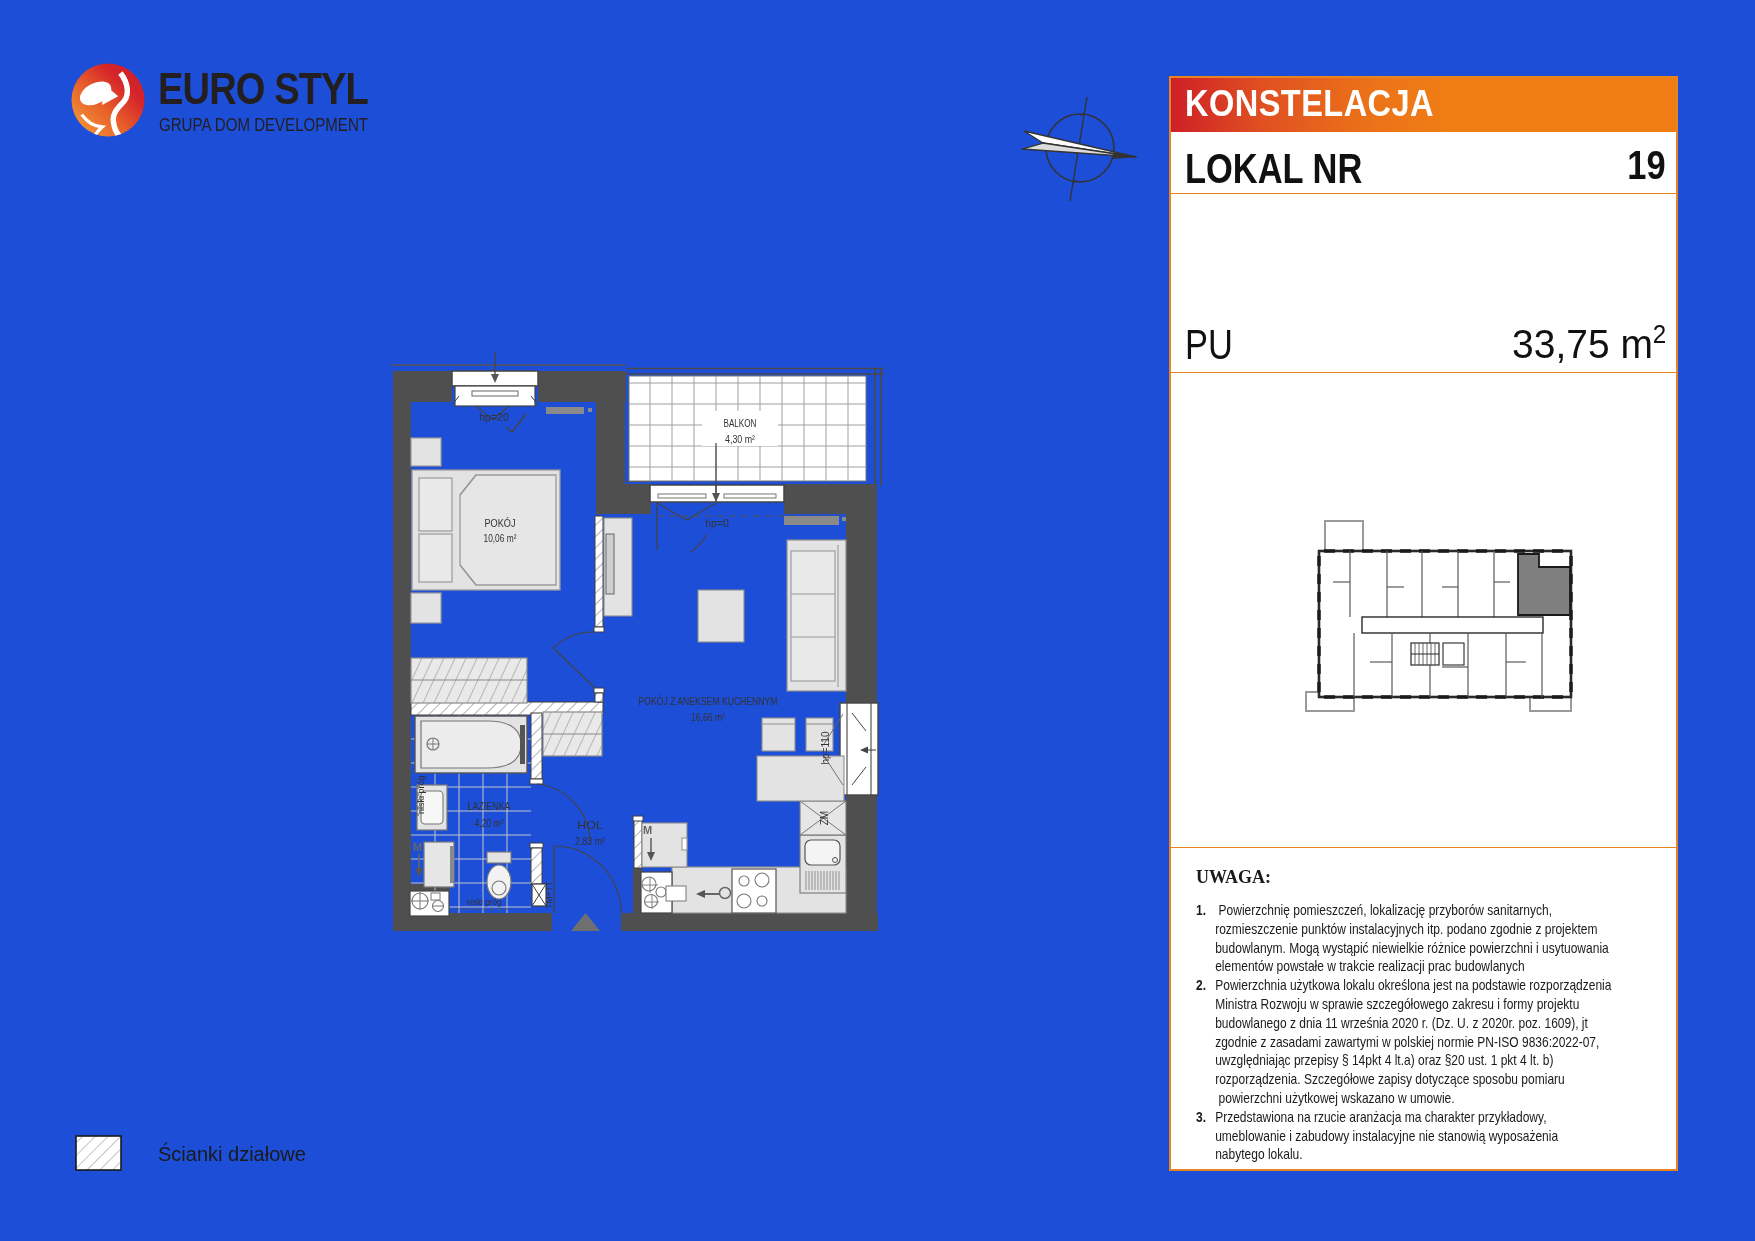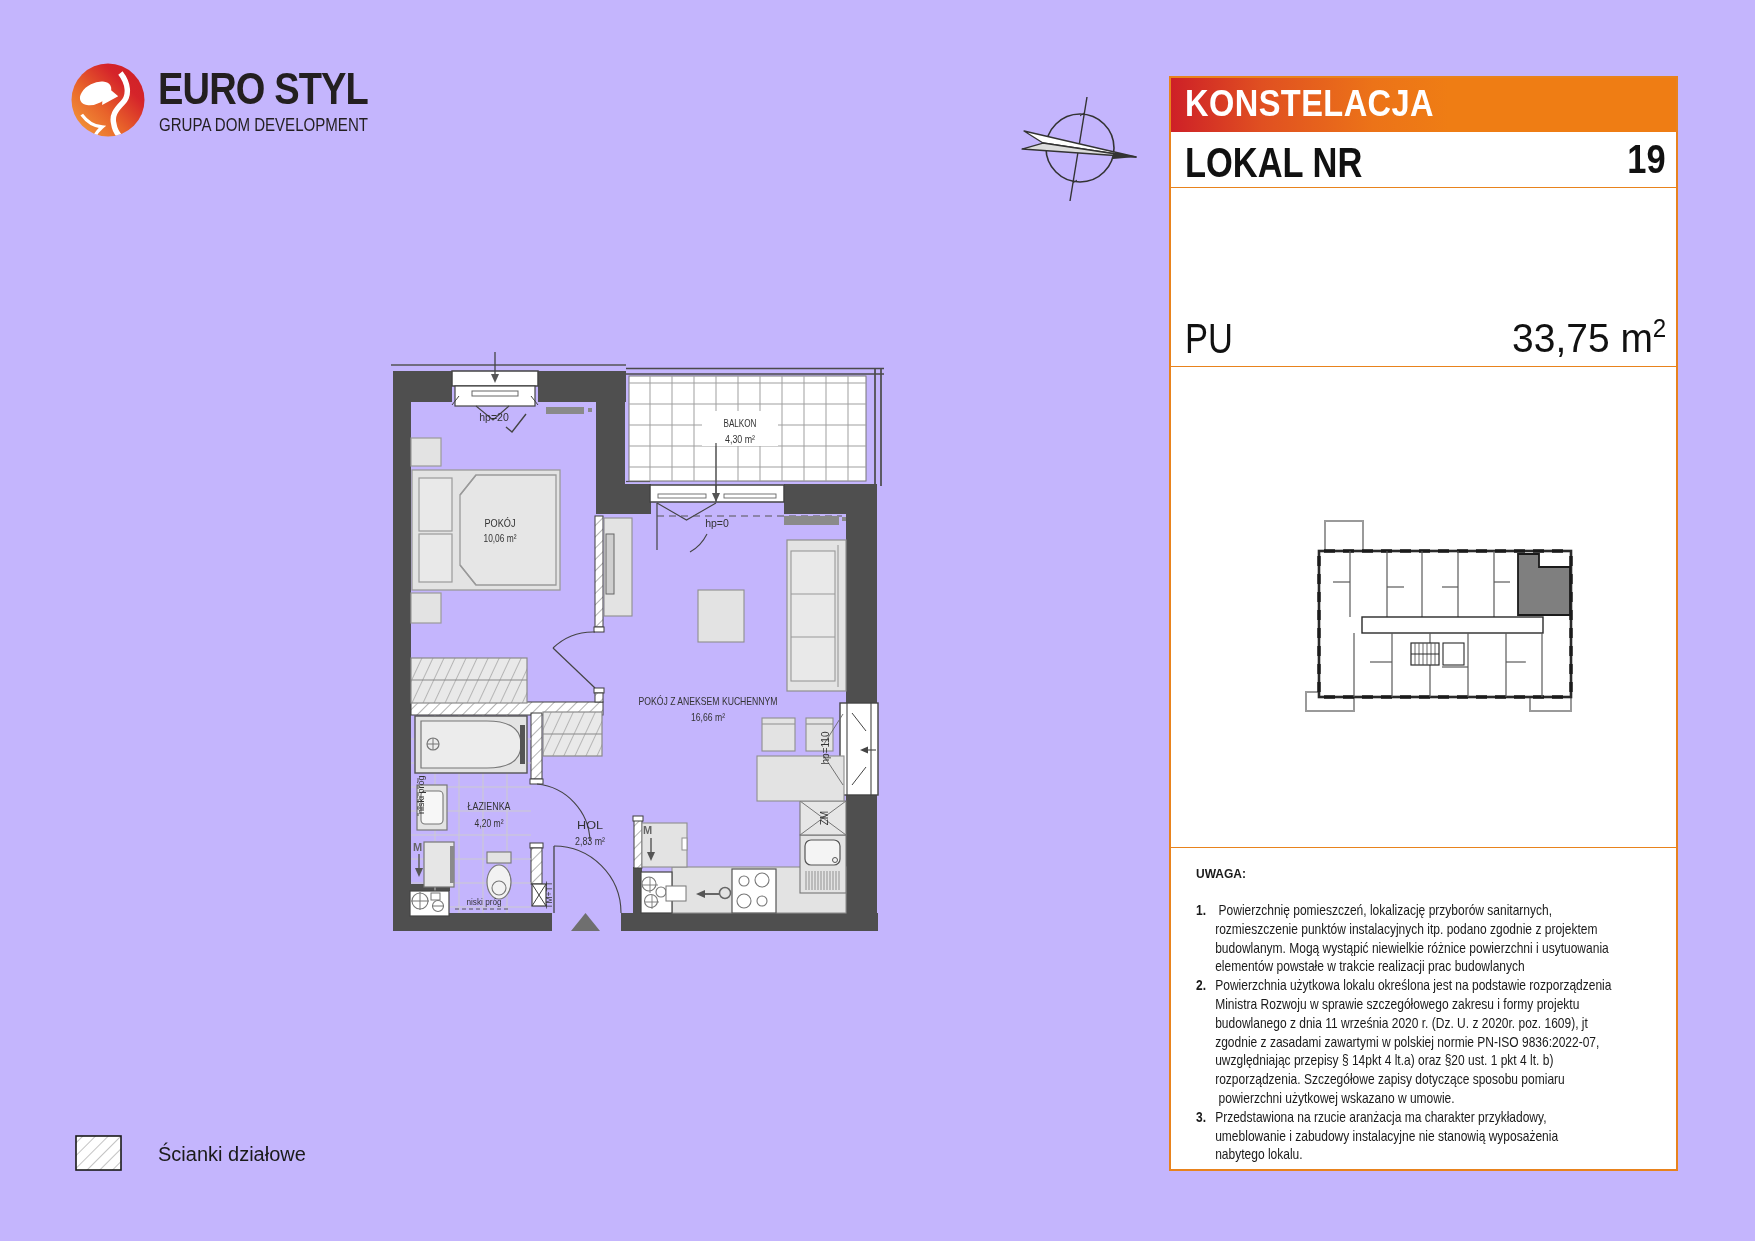--- a/index.html
+++ b/index.html
@@ -1,31 +1,31 @@
 <!DOCTYPE html>
 <html lang="pl"><head>
 <meta charset="utf-8">
 <title>Konstelacja lokal 19</title>
 <style>
   html,body{margin:0;padding:0;background:#fff;}
-  #page{position:relative;width:1755px;height:1241px;background:#c4b5fd;overflow:hidden;
+  #page{position:relative;width:1755px;height:1241px;background:#1d4ed8;overflow:hidden;
         font-family:"Liberation Sans",sans-serif;}
   .abs{position:absolute;}
   #panel{position:absolute;left:1169px;top:76px;width:509px;height:1095px;
          border:2px solid #e8831d;box-sizing:border-box;background:#fff;}
   #phead{position:absolute;left:0;top:0;width:100%;height:54px;
          background:linear-gradient(90deg,#ce2027 0%,#e05021 18%,#ec7318 40%,#ef7d14 55%,#ef7d14 100%);text-align:center;}
   #phead span{position:absolute;left:14px;top:5px;color:#fff;font-weight:bold;font-size:37px;
          letter-spacing:0.5px;transform:scaleX(0.88);transform-origin:left top;}
-  .prow{position:absolute;left:0;width:100%;height:56px;border-bottom:1.5px solid #e8831d;box-sizing:border-box;}
+  .prow{position:absolute;left:0;width:100%;height:56px;border-bottom:1.5px solid #e8831d;box-sizing:border-box;margin-top:6px;}
   .plab{position:absolute;left:14px;top:7px;font-size:42px;color:#111;transform:scaleX(0.82);transform-origin:left top;white-space:nowrap;}
   .pval{position:absolute;right:10px;bottom:4px;font-size:41px;color:#111;transform:scaleX(0.84);transform-origin:right bottom;white-space:nowrap;}
   #notes{position:absolute;left:0;top:769px;width:100%;height:326px;border-top:1.5px solid #e8831d;
          box-sizing:border-box;font-size:15.5px;color:#1a1a1a;}
-  #notes .uw{position:absolute;left:25px;top:19px;font-weight:bold;font-size:12px;}
+  #notes .uw{position:absolute;left:25px;top:19px;font-weight:bold;font-size:18px;font-family:Liberation Serif, serif;}
   #notes ol{position:absolute;left:25px;top:53px;margin:0;padding:0;width:562px;list-style:none;
             font-size:15px;line-height:18.8px;transform:scaleX(0.8);transform-origin:left top;}
   #notes li{position:relative;padding-left:24px;margin:0;}
   #notes li > b{position:absolute;left:0;top:0;font-weight:bold;}
   sup{font-size:62%;vertical-align:super;line-height:0;}
 </style>
 </head>
 <body>
 <div id="page">
 

